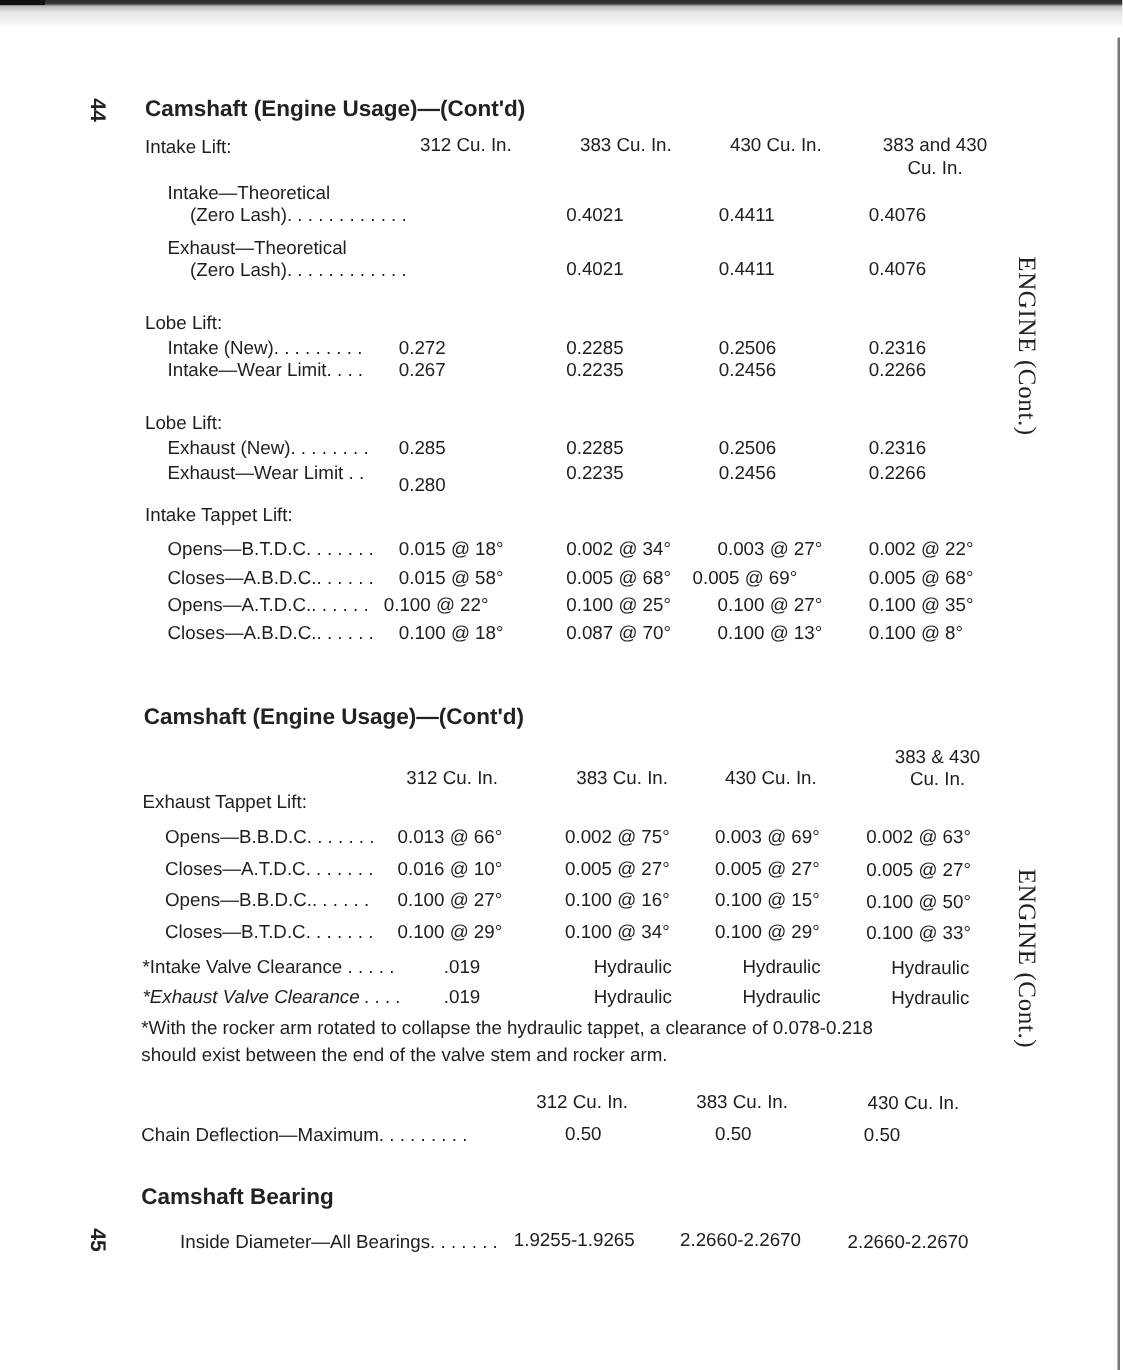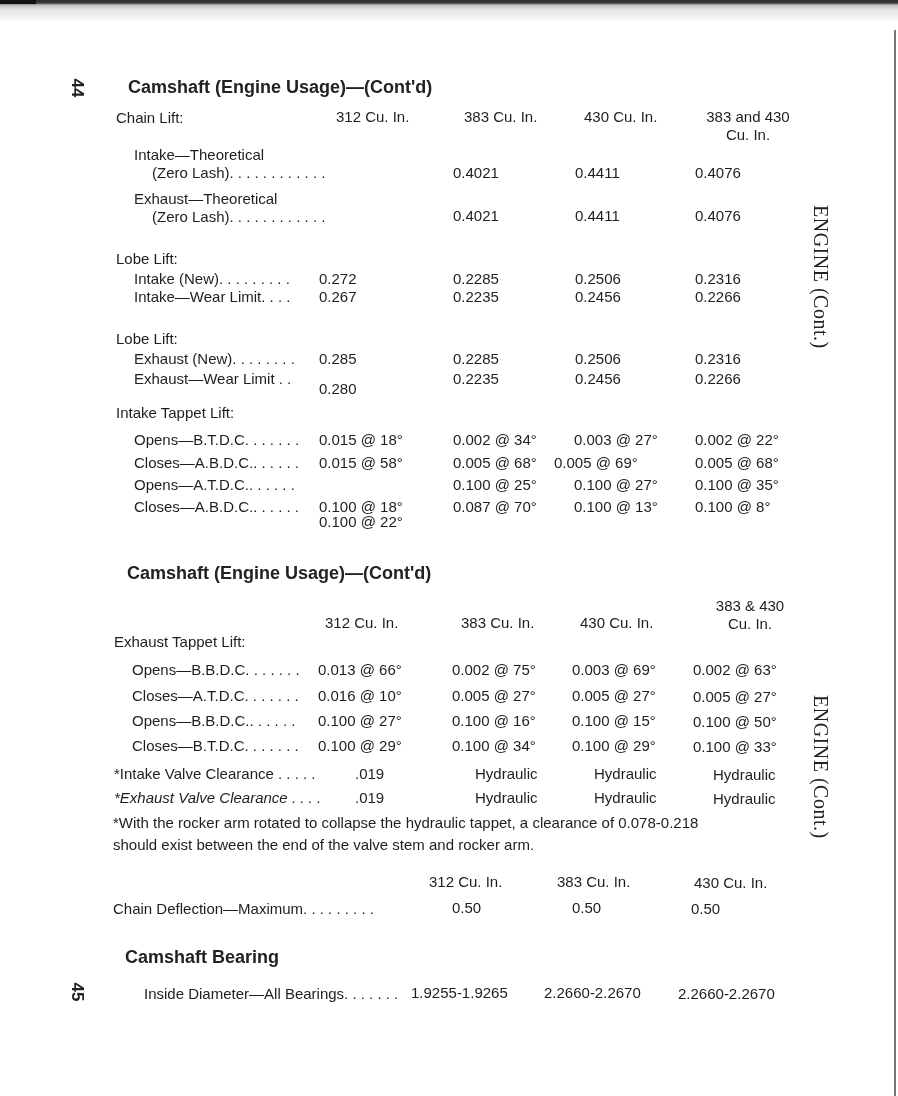--- a/index.html
+++ b/index.html
@@ -17,21 +17,21 @@
   .pagenum {
     position: absolute; font-size: 17px; font-weight: bold; color: #222;
     transform: rotate(90deg); transform-origin: center center;
   }
   .sidetab {
     position: absolute; font-family: "Liberation Serif", "DejaVu Serif", serif;
     font-size: 20px; color: #222; letter-spacing: 0.5px; white-space: nowrap;
     transform: rotate(90deg); transform-origin: left top;
   }
   .h {
-    position: absolute; font-weight: bold; font-size: 18px; color: #222; white-space: nowrap; margin-left: 12px;
+    position: absolute; font-weight: bold; font-size: 18px; color: #222; white-space: nowrap;
   }
   .t {
     position: absolute; font-size: 15px; white-space: nowrap; color: #1e1e1e;
   }
   .c { text-align: center; }
   .fn { position: absolute; font-size: 15px; color: #1e1e1e; white-space: nowrap; }
 </style>
 </head>
 <body>
 
@@ -40,21 +40,21 @@
 <div class="rightrule"></div>
 
 <div class="pagenum" style="left:68px; top:78px;">44</div>
 <div class="pagenum" style="left:68px; top:982px;">45</div>
 
 <div class="sidetab" style="left:832px; top:205px;">ENGINE (Cont.)</div>
 <div class="sidetab" style="left:832px; top:695px;">ENGINE (Cont.)</div>
 
 <div class="h" style="left:116px; top:77px;">Camshaft (Engine Usage)—(Cont'd)</div>
 
-<div class="t" style="left:116px; top:109px;">Chain Lift:</div>
+<div class="t" style="left:116px; top:109px;">Intake Lift:</div>
 <div class="t" style="left:336px; top:108px;">312 Cu. In.</div>
 <div class="t" style="left:464px; top:108px;">383 Cu. In.</div>
 <div class="t" style="left:584px; top:108px;">430 Cu. In.</div>
 <div class="t c" style="left:688px; top:108px; width:120px;">383 and 430</div>
 <div class="t c" style="left:688px; top:126px; width:120px;">Cu. In.</div>
 
 <div class="t" style="left:134px; top:146px;">Intake—Theoretical</div>
 <div class="t" style="left:152px; top:164px;">(Zero Lash). . . . . . . .  . . . .</div>
 <div class="t" style="left:453px; top:164px;">0.4021</div>
 <div class="t" style="left:575px; top:164px;">0.4411</div>
@@ -98,21 +98,21 @@
 <div class="t" style="left:574px; top:431px;">0.003 @ 27°</div>
 <div class="t" style="left:695px; top:431px;">0.002 @ 22°</div>
 
 <div class="t" style="left:134px; top:454px;">Closes—A.B.D.C.. . . . . .</div>
 <div class="t" style="left:319px; top:454px;">0.015 @ 58°</div>
 <div class="t" style="left:453px; top:454px;">0.005 @ 68°</div>
 <div class="t" style="left:554px; top:454px;">0.005 @ 69°</div>
 <div class="t" style="left:695px; top:454px;">0.005 @ 68°</div>
 
 <div class="t" style="left:134px; top:476px;">Opens—A.T.D.C.. . . . . .</div>
-<div class="t" style="left:319px; top:476px;margin-top:37px;">0.100 @ 22°</div>
+<div class="t" style="left:307px; top:476px;">0.100 @ 22°</div>
 <div class="t" style="left:453px; top:476px;">0.100 @ 25°</div>
 <div class="t" style="left:574px; top:476px;">0.100 @ 27°</div>
 <div class="t" style="left:695px; top:476px;">0.100 @ 35°</div>
 
 <div class="t" style="left:134px; top:498px;">Closes—A.B.D.C.. . . . . .</div>
 <div class="t" style="left:319px; top:498px;">0.100 @ 18°</div>
 <div class="t" style="left:453px; top:498px;">0.087 @ 70°</div>
 <div class="t" style="left:574px; top:498px;">0.100 @ 13°</div>
 <div class="t" style="left:695px; top:498px;">0.100 @ 8°</div>
 

